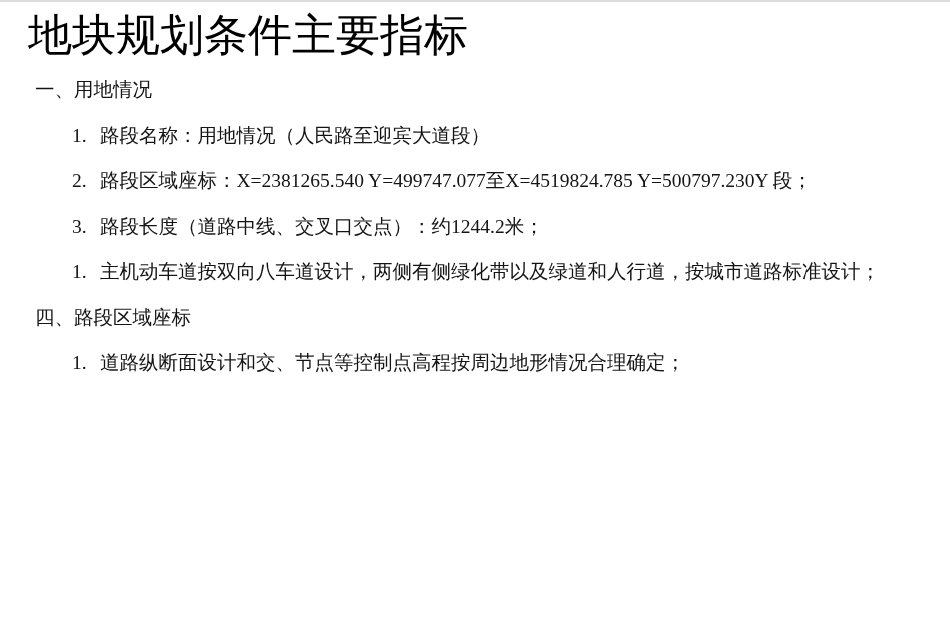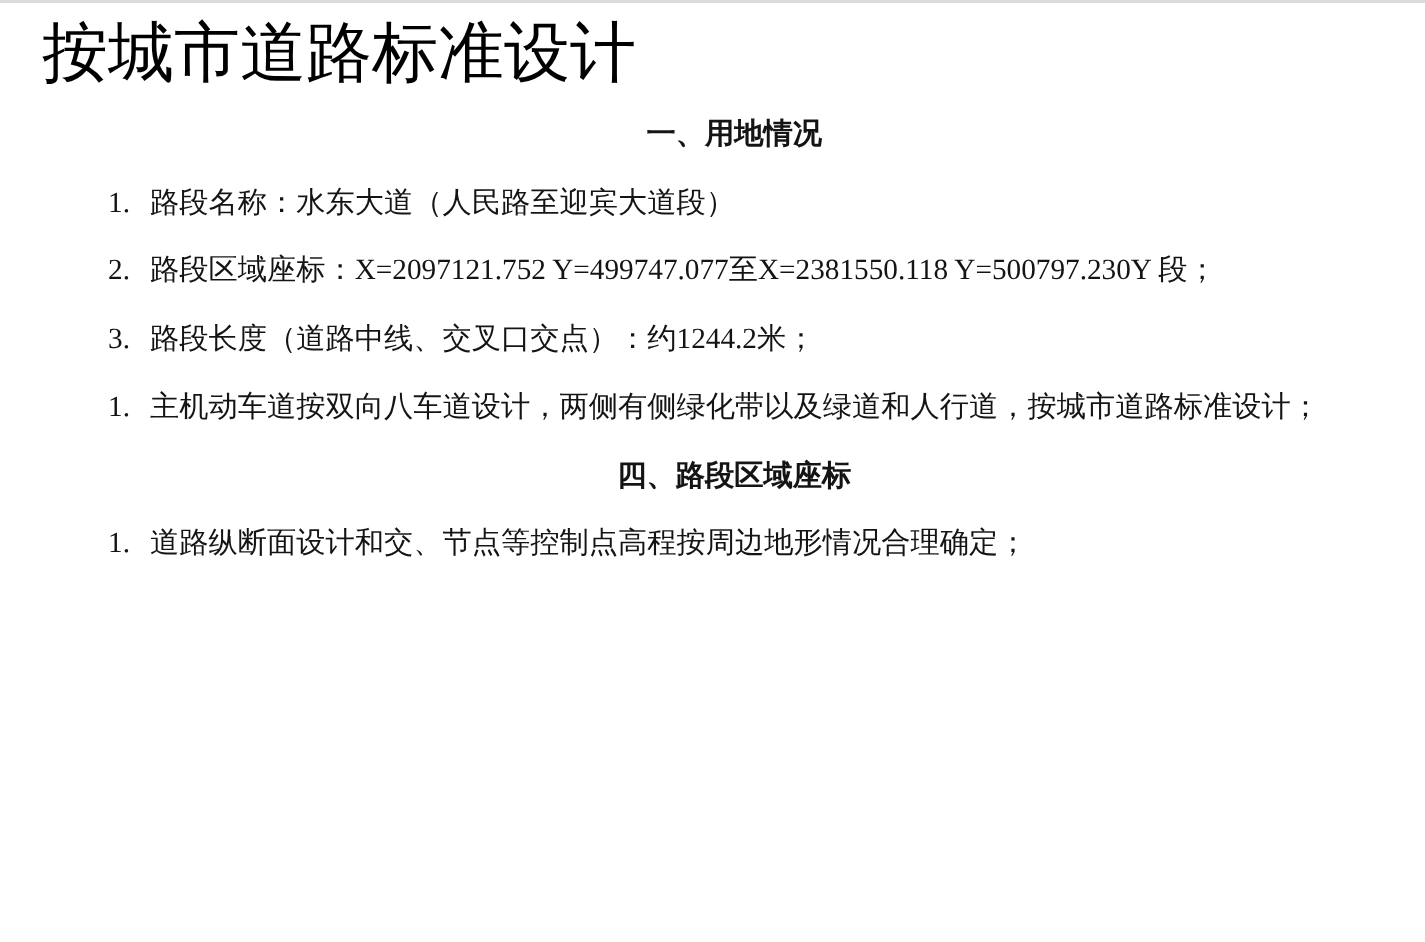--- a/index.html
+++ b/index.html
@@ -28,48 +28,47 @@
     line-height: 52px;
     color: #000000;
     white-space: nowrap;
   }
   .content {
     padding-left: 7px;       
     font-size: 19.5px;
     line-height: 26px;
   }
   .section-heading {
-    margin: 12px;
-    font-weight: 700;
-    text-align: center;
+    margin: 0;
+    font-weight: 400;
   }
   .item {
     margin-left: 37px;       
     padding-left: 28px;      
     text-indent: -28px;
   }
   .item .num {
     display: inline-block;
     width: 28px;
     text-indent: 0;
   }
 </style>
 </head>
 <body>
 
 <div class="page">
 
-  <h1 class="doc-title">按城市道路标准设计</h1>
+  <h1 class="doc-title">地块规划条件主要指标</h1>
 
   <div class="content">
 
     <div class="section">
       <p class="section-heading">一、用地情况</p>
-      <p class="item"><span class="num">1.</span><span>路段名称：水东大道（人民路至迎宾大道段）</span></p>
-      <p class="item"><span class="num">2.</span><span>路段区域座标：X=2097121.752 Y=499747.077至X=2381550.118 Y=500797.230Y 段；</span></p>
+      <p class="item"><span class="num">1.</span><span>路段名称：用地情况（人民路至迎宾大道段）</span></p>
+      <p class="item"><span class="num">2.</span><span>路段区域座标：X=2381265.540 Y=499747.077至X=4519824.785 Y=500797.230Y 段；</span></p>
       <p class="item"><span class="num">3.</span><span>路段长度（道路中线、交叉口交点）：约1244.2米；</span></p>
     </div>
 
 
     <div class="section">
       <p class="item"><span class="num">1.</span><span>主机动车道按双向八车道设计，两侧有侧绿化带以及绿道和人行道，按城市道路标准设计；</span></p>
     </div>
 
     <div class="section">
       <p class="section-heading">四、路段区域座标</p>

